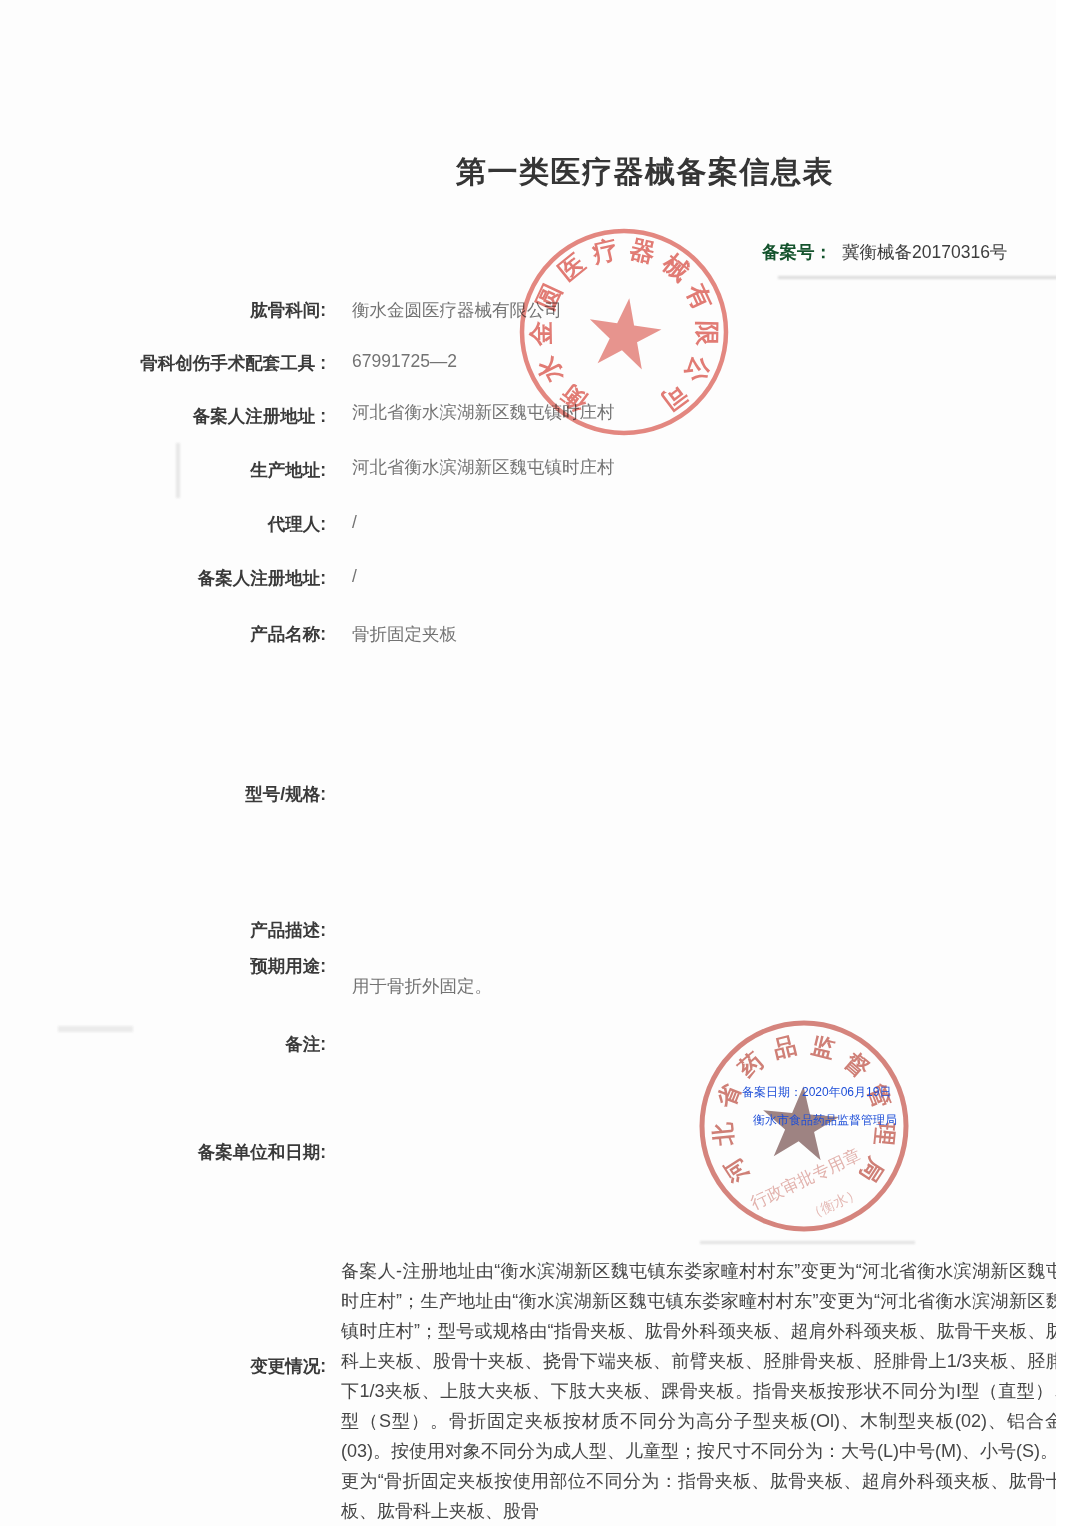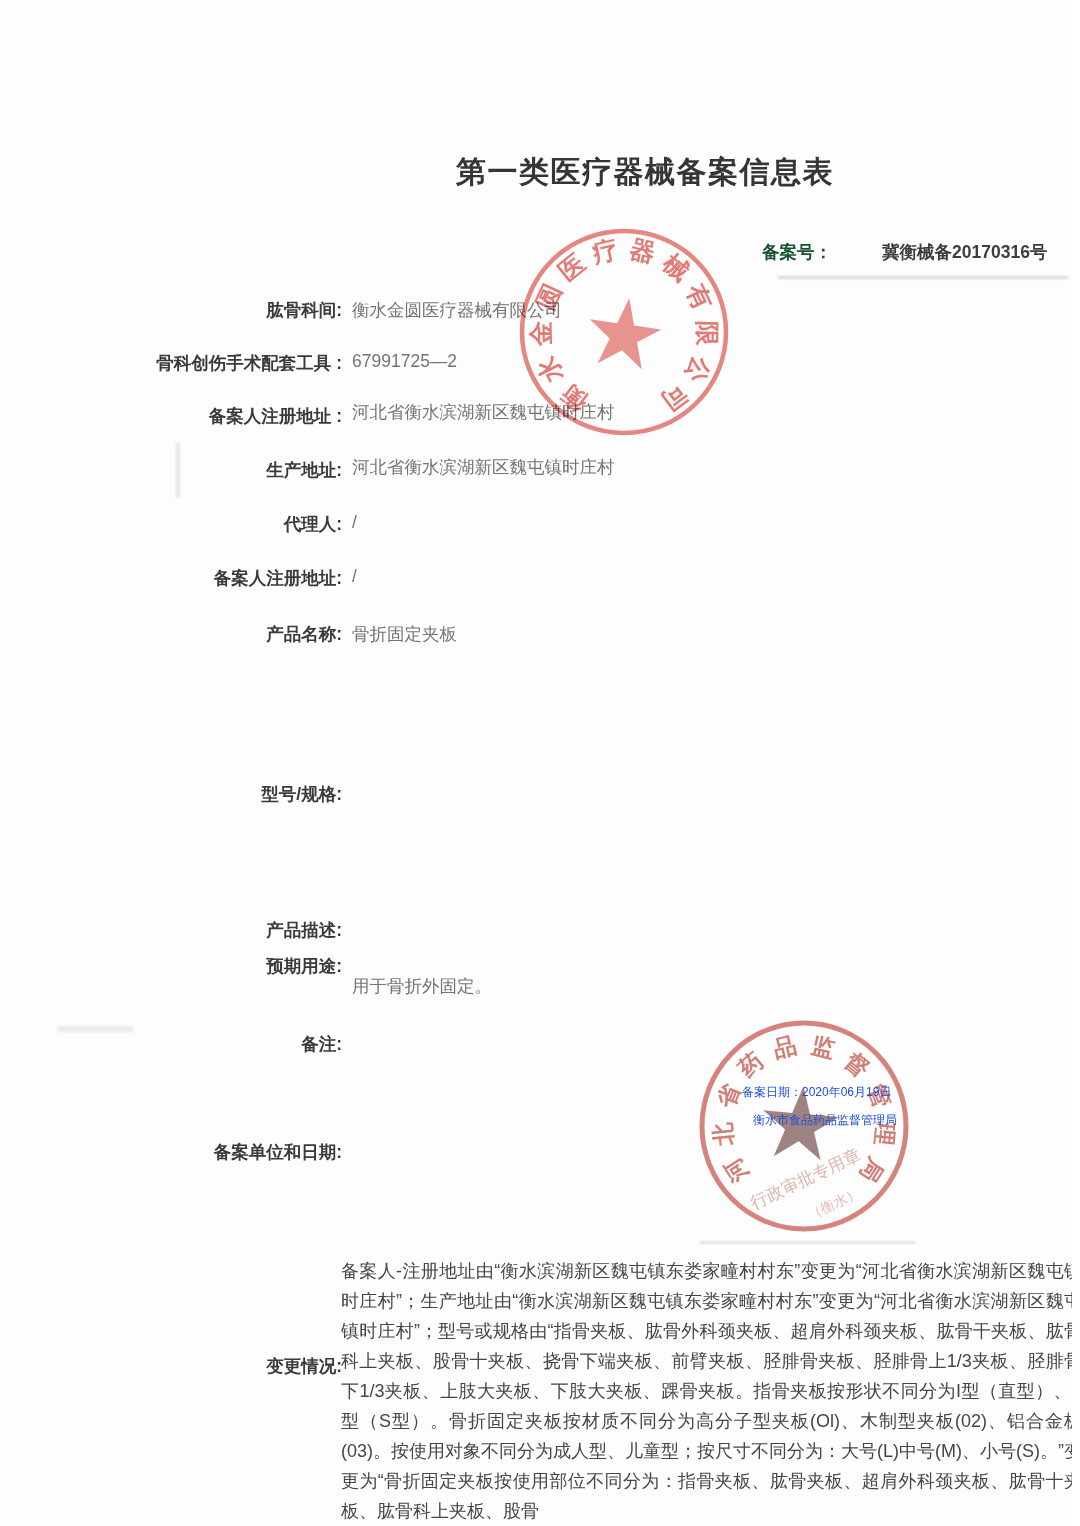--- a/index.html
+++ b/index.html
@@ -1,42 +1,41 @@
 <!DOCTYPE html>
 <html><head>
 <meta charset="utf-8">
 <style>
   html,body{margin:0;padding:0;background:#ffffff;}
   .page{
     position:relative;width:1056px;height:1526px;overflow:hidden;
     background:#fdfdfd;
     font-family:"Liberation Sans",sans-serif;
     color:#404040;
-    padding-left:16px;
   }
   .title{
     position:absolute;left:456px;top:152px;
     font-size:30px;font-weight:700;letter-spacing:1.5px;color:#353535;
     white-space:nowrap;
   }
   .lbl{
     position:absolute;right:730px;
     font-size:17.5px;font-weight:700;color:#3a3a3a;white-space:nowrap;
   }
   .val{
     position:absolute;left:352px;
     font-size:17.5px;font-weight:400;color:#737373;white-space:nowrap;
   }
   .fno-lbl{
     position:absolute;left:762px;top:240px;
     font-size:17.5px;font-weight:700;color:#14532d;white-space:nowrap;
   }
   .fno-val{
     position:absolute;left:842px;top:240px;
-    font-size:17.5px;font-weight:700;color:#3d3d3d;white-space:nowrap;margin-left:40px;
+    font-size:17.5px;font-weight:400;color:#3d3d3d;white-space:nowrap;
   }
   .para{
     position:absolute;text-align:justify;color:#454545;
   }
   .spec-para{left:352px;top:662px;width:618px;font-size:17px;line-height:35px;}
   .changes-para{left:341px;top:1256px;width:741px;font-size:18px;line-height:30px;}
   .overlay{
     position:absolute;z-index:6;color:#1d4ed8;font-size:12px;white-space:nowrap;
   }
   .stamp{

